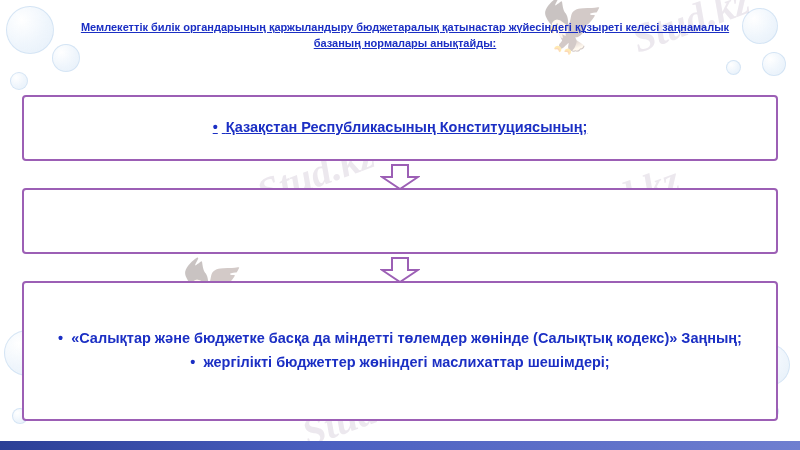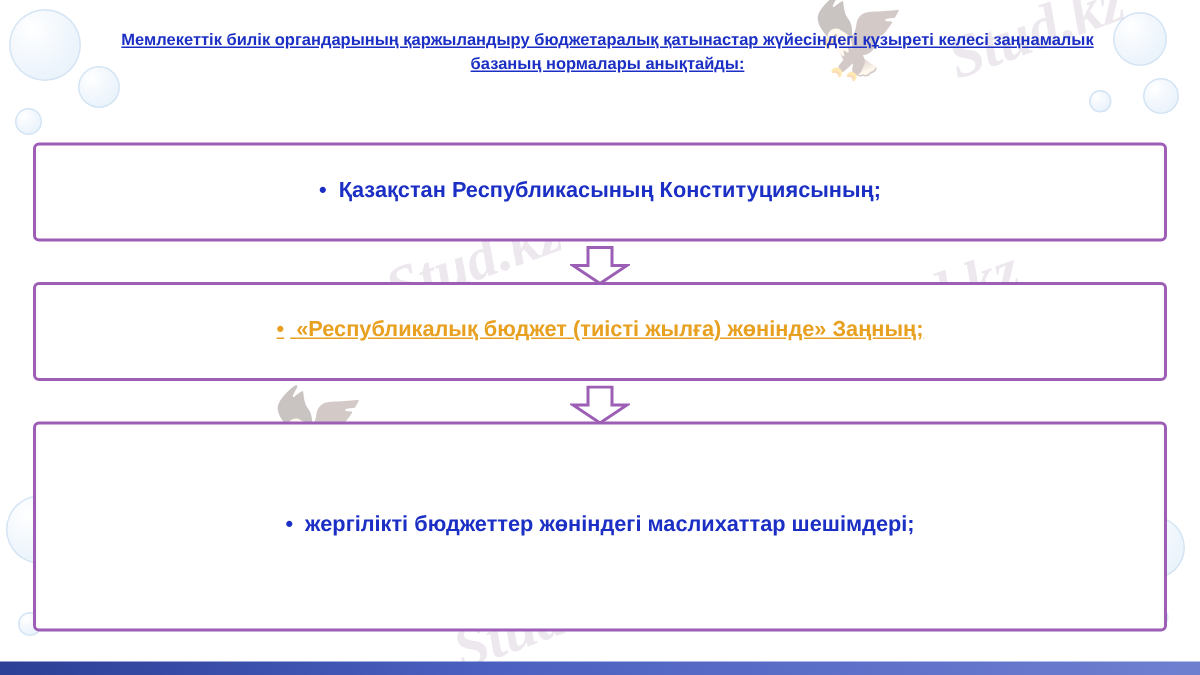--- a/index.html
+++ b/index.html
@@ -89,20 +89,21 @@
     line-height: 1.35;
     padding: 0 18px;
   }
   .line .bullet {
     margin-right: 4px;
   }
   .b1-line {
     color: #1b2fc4;
     font-size: 14.5px;
     font-weight: bold;
+    text-decoration: underline;
     text-align: center;
   }
   .b2-line {
     color: #e8a020;
     font-size: 14.5px;
     font-weight: bold;
     text-decoration: underline;
   }
   .b3-line {
     color: #1b2fc4;
@@ -168,33 +169,33 @@
     </div>
   </div>
 
   <div class="arrow arrow1">
     <svg width="40" height="26" viewBox="0 0 40 26">
       <polygon points="12,1 28,1 28,13 38,13 20,25 2,13 12,13" fill="#ffffff" stroke="#9c5fb5" stroke-width="2"></polygon>
     </svg>
   </div>
 
   <div class="box box2">
-    <div class="line b2-line">
-      <span class="bullet">•</span>
-      <span>«Республикалық бюджет (тиісті жылға) жөнінде» Заңның;</span>
-    </div>
   </div>
 
   <div class="arrow arrow2">
     <svg width="40" height="26" viewBox="0 0 40 26">
       <polygon points="12,1 28,1 28,13 38,13 20,25 2,13 12,13" fill="#ffffff" stroke="#9c5fb5" stroke-width="2"></polygon>
     </svg>
   </div>
 
   <div class="box box3">
     <div class="line b3-line">
       <span class="bullet">•</span>
+      <span>«Салықтар және бюджетке басқа да міндетті төлемдер жөнінде (Салықтық кодекс)» Заңның;</span>
+    </div>
+    <div class="line b3-line">
+      <span class="bullet">•</span>
       <span>жергілікті бюджеттер жөніндегі маслихаттар шешімдері;</span>
     </div>
   </div>
 
   <div class="footer-bar"></div>
 </div>
 
 </body></html>

